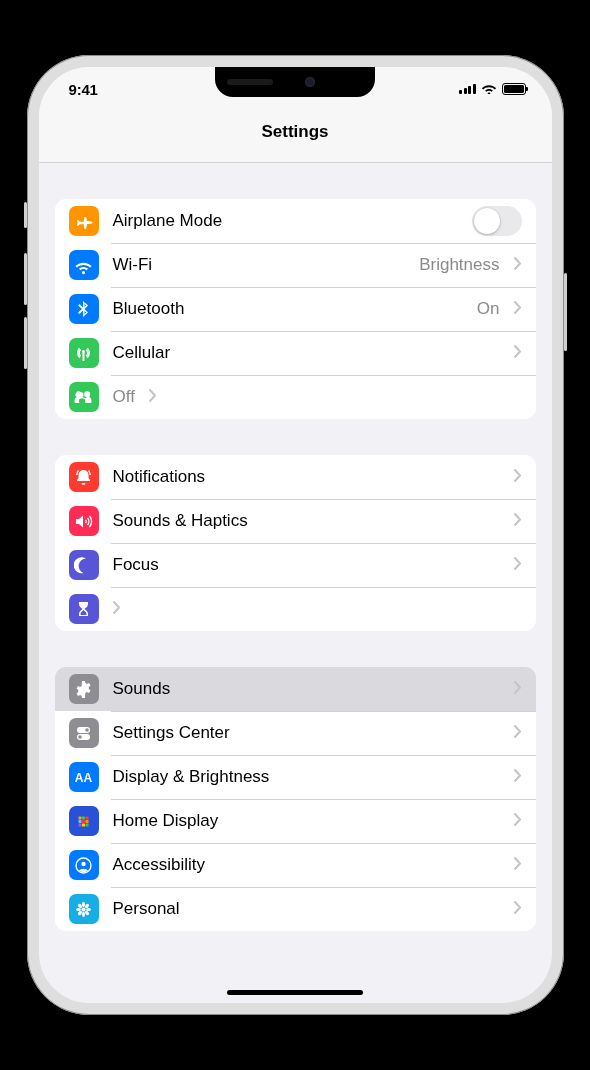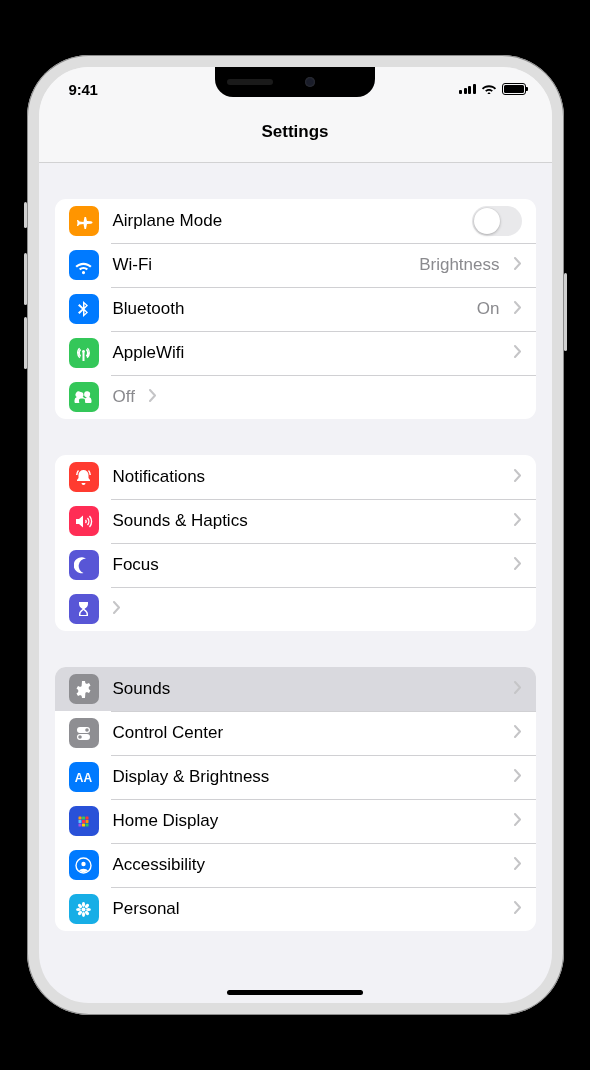--- a/index.html
+++ b/index.html
@@ -217,21 +217,21 @@
               <span class="chevron"><svg viewBox="0 0 8 13">
                   <use href="#ic-chevron"></use>
                 </svg></span>
             </div>
             <div class="row">
               <span class="icon-badge c-green">
                 <svg viewBox="0 0 19 19">
                   <use href="#ic-antenna-icon"></use>
                 </svg>
               </span>
-              <span class="row-label">AppleWifi</span>
+              <span class="row-label">Cellular</span>
               <span class="chevron"><svg viewBox="0 0 8 13">
                   <use href="#ic-chevron"></use>
                 </svg></span>
             </div>
             <div class="row">
               <span class="icon-badge c-green">
                 <svg viewBox="0 0 19 19">
                   <use href="#ic-hotspot-icon"></use>
                 </svg>
               </span>
@@ -297,21 +297,21 @@
               <span class="chevron"><svg viewBox="0 0 8 13">
                   <use href="#ic-chevron"></use>
                 </svg></span>
             </div>
             <div class="row">
               <span class="icon-badge c-gray">
                 <svg viewBox="0 0 19 19">
                   <use href="#ic-switches-icon"></use>
                 </svg>
               </span>
-              <span class="row-label">Control Center</span>
+              <span class="row-label">Settings Center</span>
               <span class="chevron"><svg viewBox="0 0 8 13">
                   <use href="#ic-chevron"></use>
                 </svg></span>
             </div>
             <div class="row">
               <span class="icon-badge c-blue">
                 <svg viewBox="0 0 19 19">
                   <use href="#ic-textsize-icon"></use>
                 </svg>
               </span>

